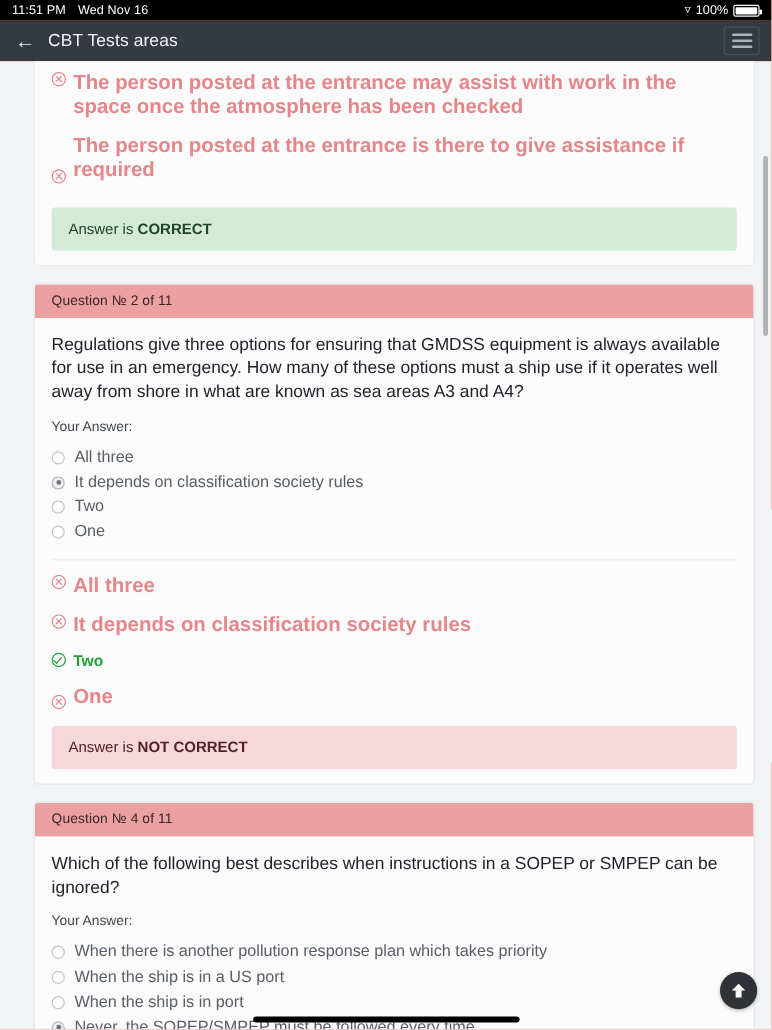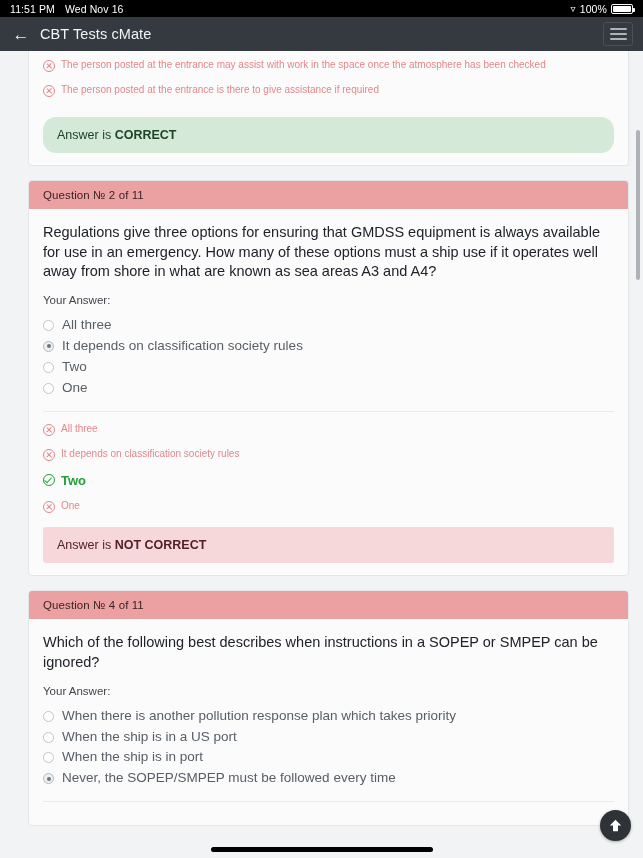--- a/index.html
+++ b/index.html
@@ -189,24 +189,25 @@
     margin: 4px 0 11px 0;
   }
 
   
   .ans-list { margin-top: 2px; }
   .ans {
     display: flex;
     align-items: flex-start;
     gap: 6px;
     margin-bottom: 12px;
-    font-size: 10px;
+    font-size: 17px;
     line-height: 1.2;
-  }
-  .ans:last-child { margin-bottom: 0; }
+    font-weight: bold;
+  }
+  .ans:last-child { margin-bottom: 0; align-items: flex-end; }
   .ans.wrong { color: #e4868a; }
   .ans.right { color: #21a038; font-weight: bold; font-size: 13px; }
   .ans-ico {
     flex: 0 0 auto;
     width: 12px; height: 12px;
     border-radius: 50%;
     border: 1.4px solid currentColor;
     position: relative;
     margin-top: 1px;
   }
@@ -230,21 +231,21 @@
     transform: rotate(42deg);
   }
 
   
   .banner {
     margin: 14px 0 0 0;
     padding: 11px 14px;
     border-radius: 3px;
     font-size: 12.5px;
   }
-  .banner.correct { background: #d5e9d8; color: #1d4427; border-radius: 13px; }
+  .banner.correct { background: #d5e9d8; color: #1d4427; }
   .banner.not-correct { background: #f6d7da; color: #53202a; }
   .banner b { font-weight: bold; }
 
   
   .top-ans { padding: 8px 14px 0 14px; }
 
   
   .scrollbar-track {
     position: absolute;
     top: 51px;
@@ -305,21 +306,21 @@
       <span class="wifi-glyph">▿</span>
       <span>100%</span>
       <span class="battery">
           <span class="fill"></span>
         </span>
     </div>
   </div>
 
   <div class="app-header">
     <div class="back-arrow">←</div>
-    <div class="app-title">CBT Tests cMate</div>
+    <div class="app-title">CBT Tests areas</div>
     <div class="menu-button">
       <span></span>
         <span></span>
         <span></span>
     </div>
   </div>
 
   <div class="content">
 
     <div class="card partial-top">

